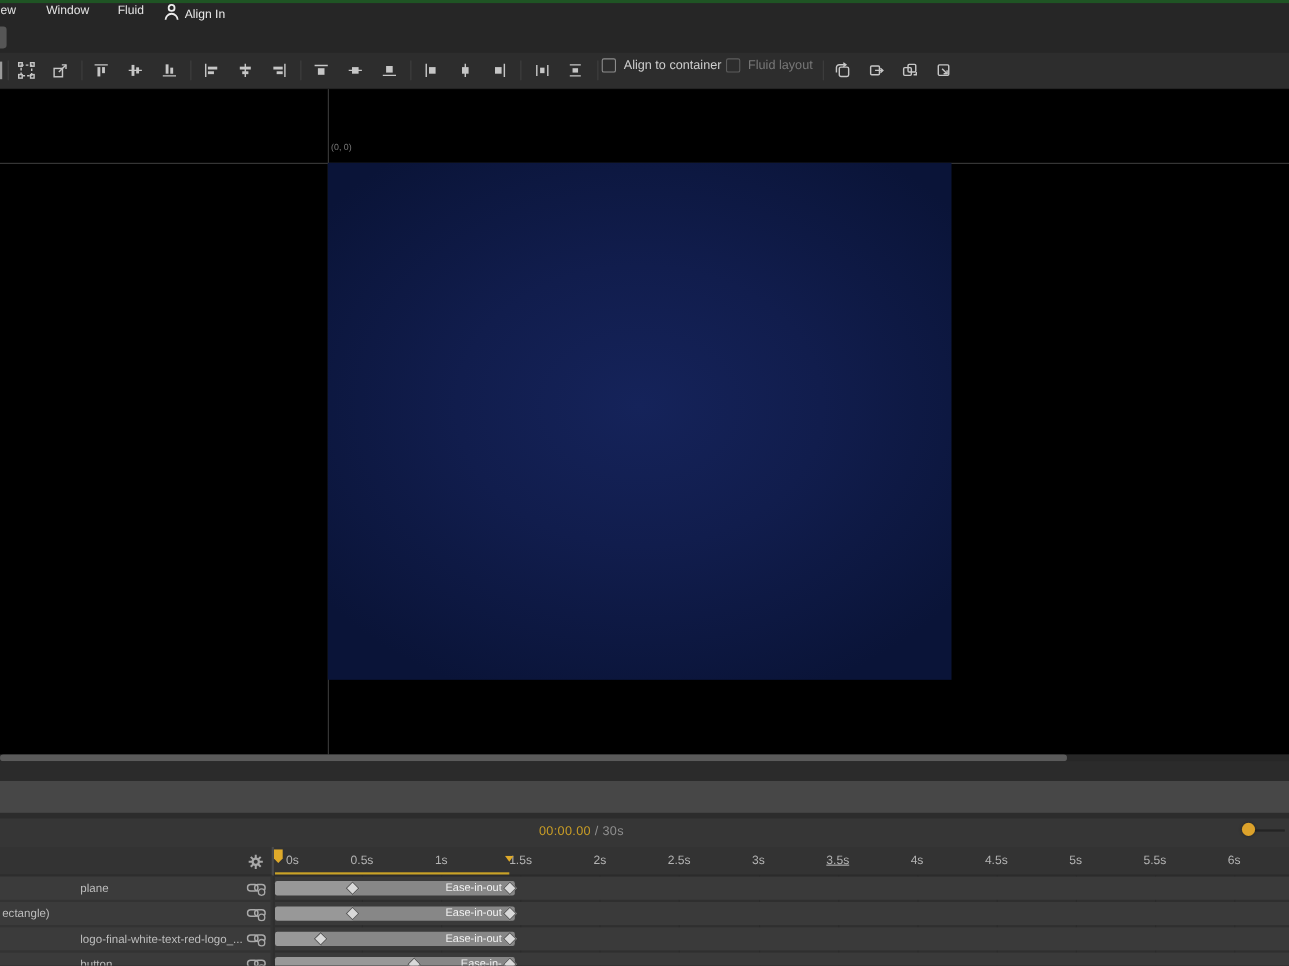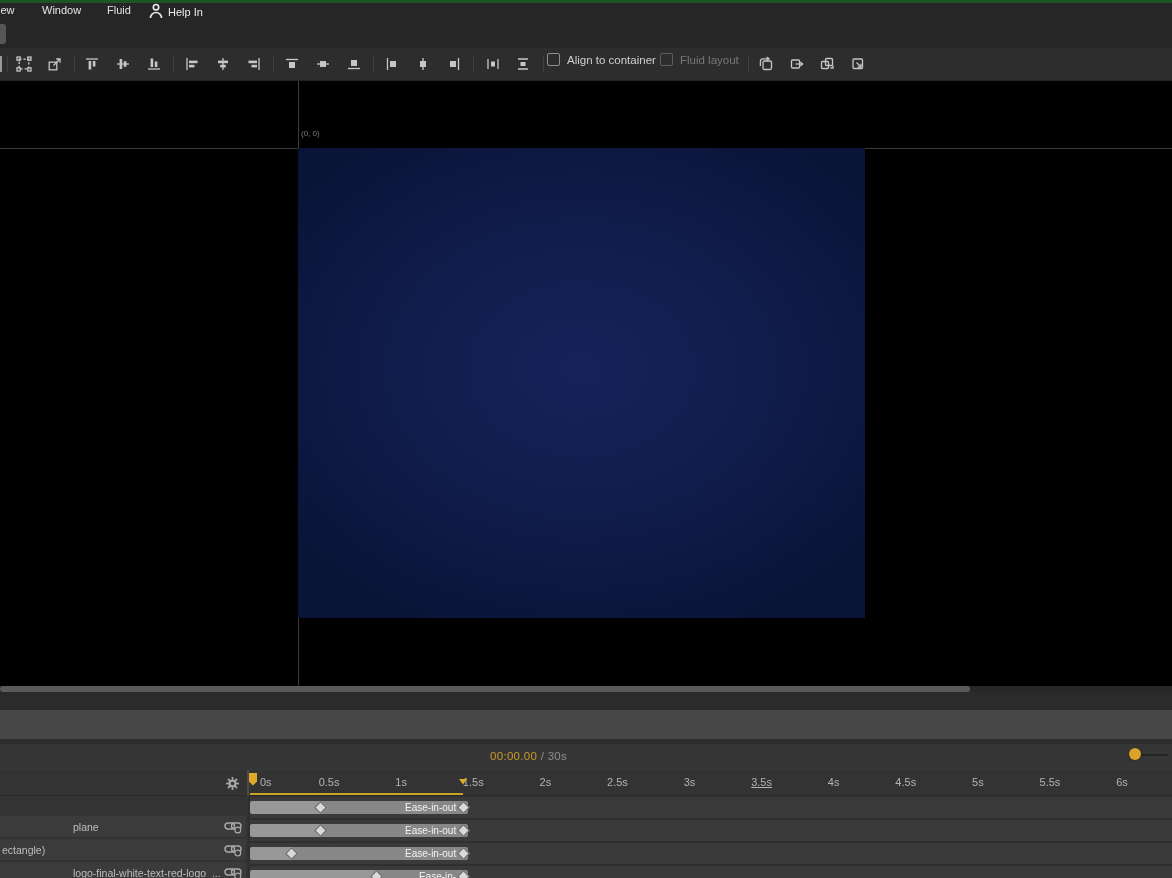--- a/index.html
+++ b/index.html
@@ -55,21 +55,21 @@
   .tick-label{position:absolute;top:6px;font-size:11px;color:#b3b3b3;transform:translateX(-50%);white-space:nowrap;}
   .tick-label.first{transform:none;}
   .playhead-flag{position:absolute;top:2px;cursor:grab;}
   .duration-line{position:absolute;top:23px;height:2px;background:#c9a227;}
   .end-marker{position:absolute;top:1px;}
 
   
   .tl-body{position:absolute;left:0;top:796px;width:100%;height:82px;background:#2f2f2f;}
   .names-bg{position:absolute;left:0;top:0;width:248px;height:100%;background:#333333;}
   .panel-divider{position:absolute;left:247px;top:770px;width:2px;height:108px;background:#4a4a4a;}
-  .name-row{position:absolute;left:0;width:246px;height:21px;background:#3b3b3b;display:flex;align-items:center;cursor:pointer;margin-top:19px;}
+  .name-row{position:absolute;left:0;width:246px;height:21px;background:#3b3b3b;display:flex;align-items:center;cursor:pointer;}
   .name-text{font-size:10.5px;color:#bdbdbd;white-space:nowrap;overflow:hidden;max-width:148px;}
   .row-link{position:absolute;left:224px;top:3px;cursor:pointer;}
   .track-row{position:absolute;left:250px;width:922px;height:21px;background:#3a3a3a;cursor:pointer;}
   .gridline{position:absolute;top:0;width:1px;height:82px;background:rgba(0,0,0,.10);}
   .kf-bar{position:absolute;top:4px;height:13px;}
   .kf-bar .seg-a{position:absolute;left:0;top:0;height:100%;background:#989898;border-radius:2px 0 0 2px;}
   .kf-bar .seg-b{position:absolute;top:0;height:100%;background:#878787;border-radius:0 2px 2px 0;}
   .diamond{position:absolute;width:9px;height:9px;background:#d9d9d9;border:1px solid #5a5a5a;transform:rotate(45deg);cursor:pointer;}
   .easing-label{position:absolute;font-size:10px;color:#f2f2f2;white-space:nowrap;transform:translateX(-100%);text-align:right;}
 </style>
@@ -84,21 +84,21 @@
     <span class="menu-item" style="left:-2px">iew</span>
     <span class="menu-item" style="left:42px">Window</span>
     <span class="menu-item" style="left:107px">Fluid</span>
     <div class="signin" style="left:149px">
       <span>
         <svg width="14" height="16" viewBox="0 0 14 16">
             <circle cx="7" cy="4.2" r="2.7" fill="none" stroke="#ececec" stroke-width="1.6"></circle>
             <path d="M1.5 15 a5.5 5.5 0 0 1 11 0" fill="none" stroke="#ececec" stroke-width="1.6"></path>
           </svg>
       </span>
-      <span>Help In</span>
+      <span>Align In</span>
     </div>
   </div>
 
   <div class="sub-strip">
     <div class="left-tab"></div>
   </div>
 
   <div class="toolbar" id="toolbar">
     <div class="chk-group" style="left:547px">
       <span class="chk-box"></span>

